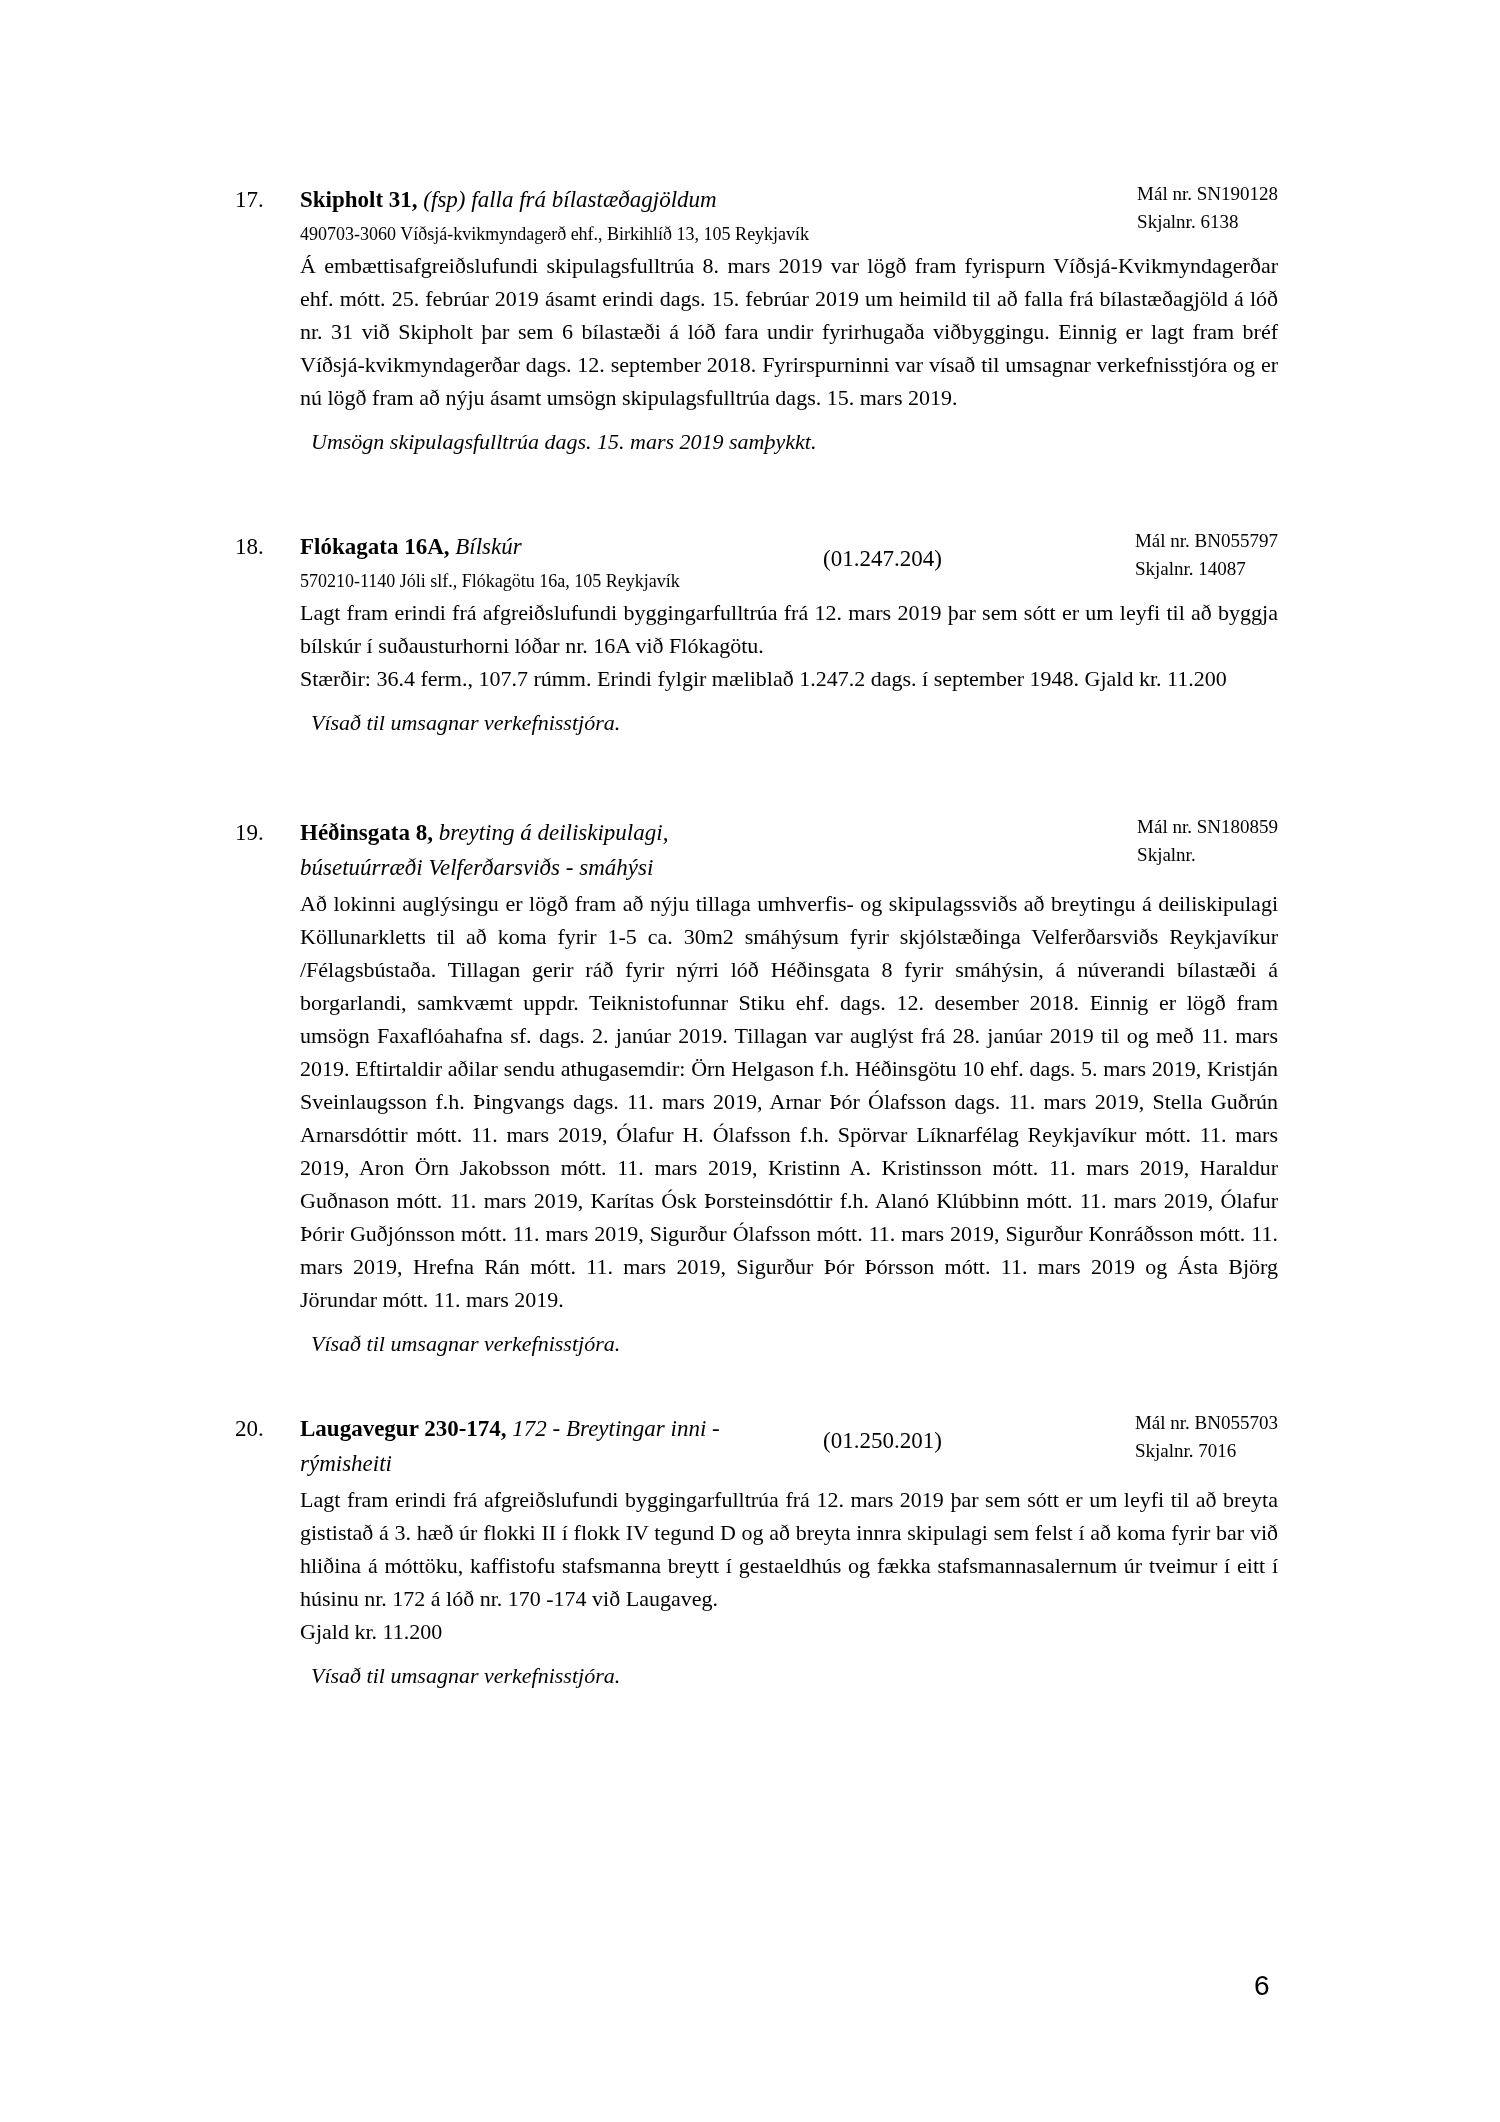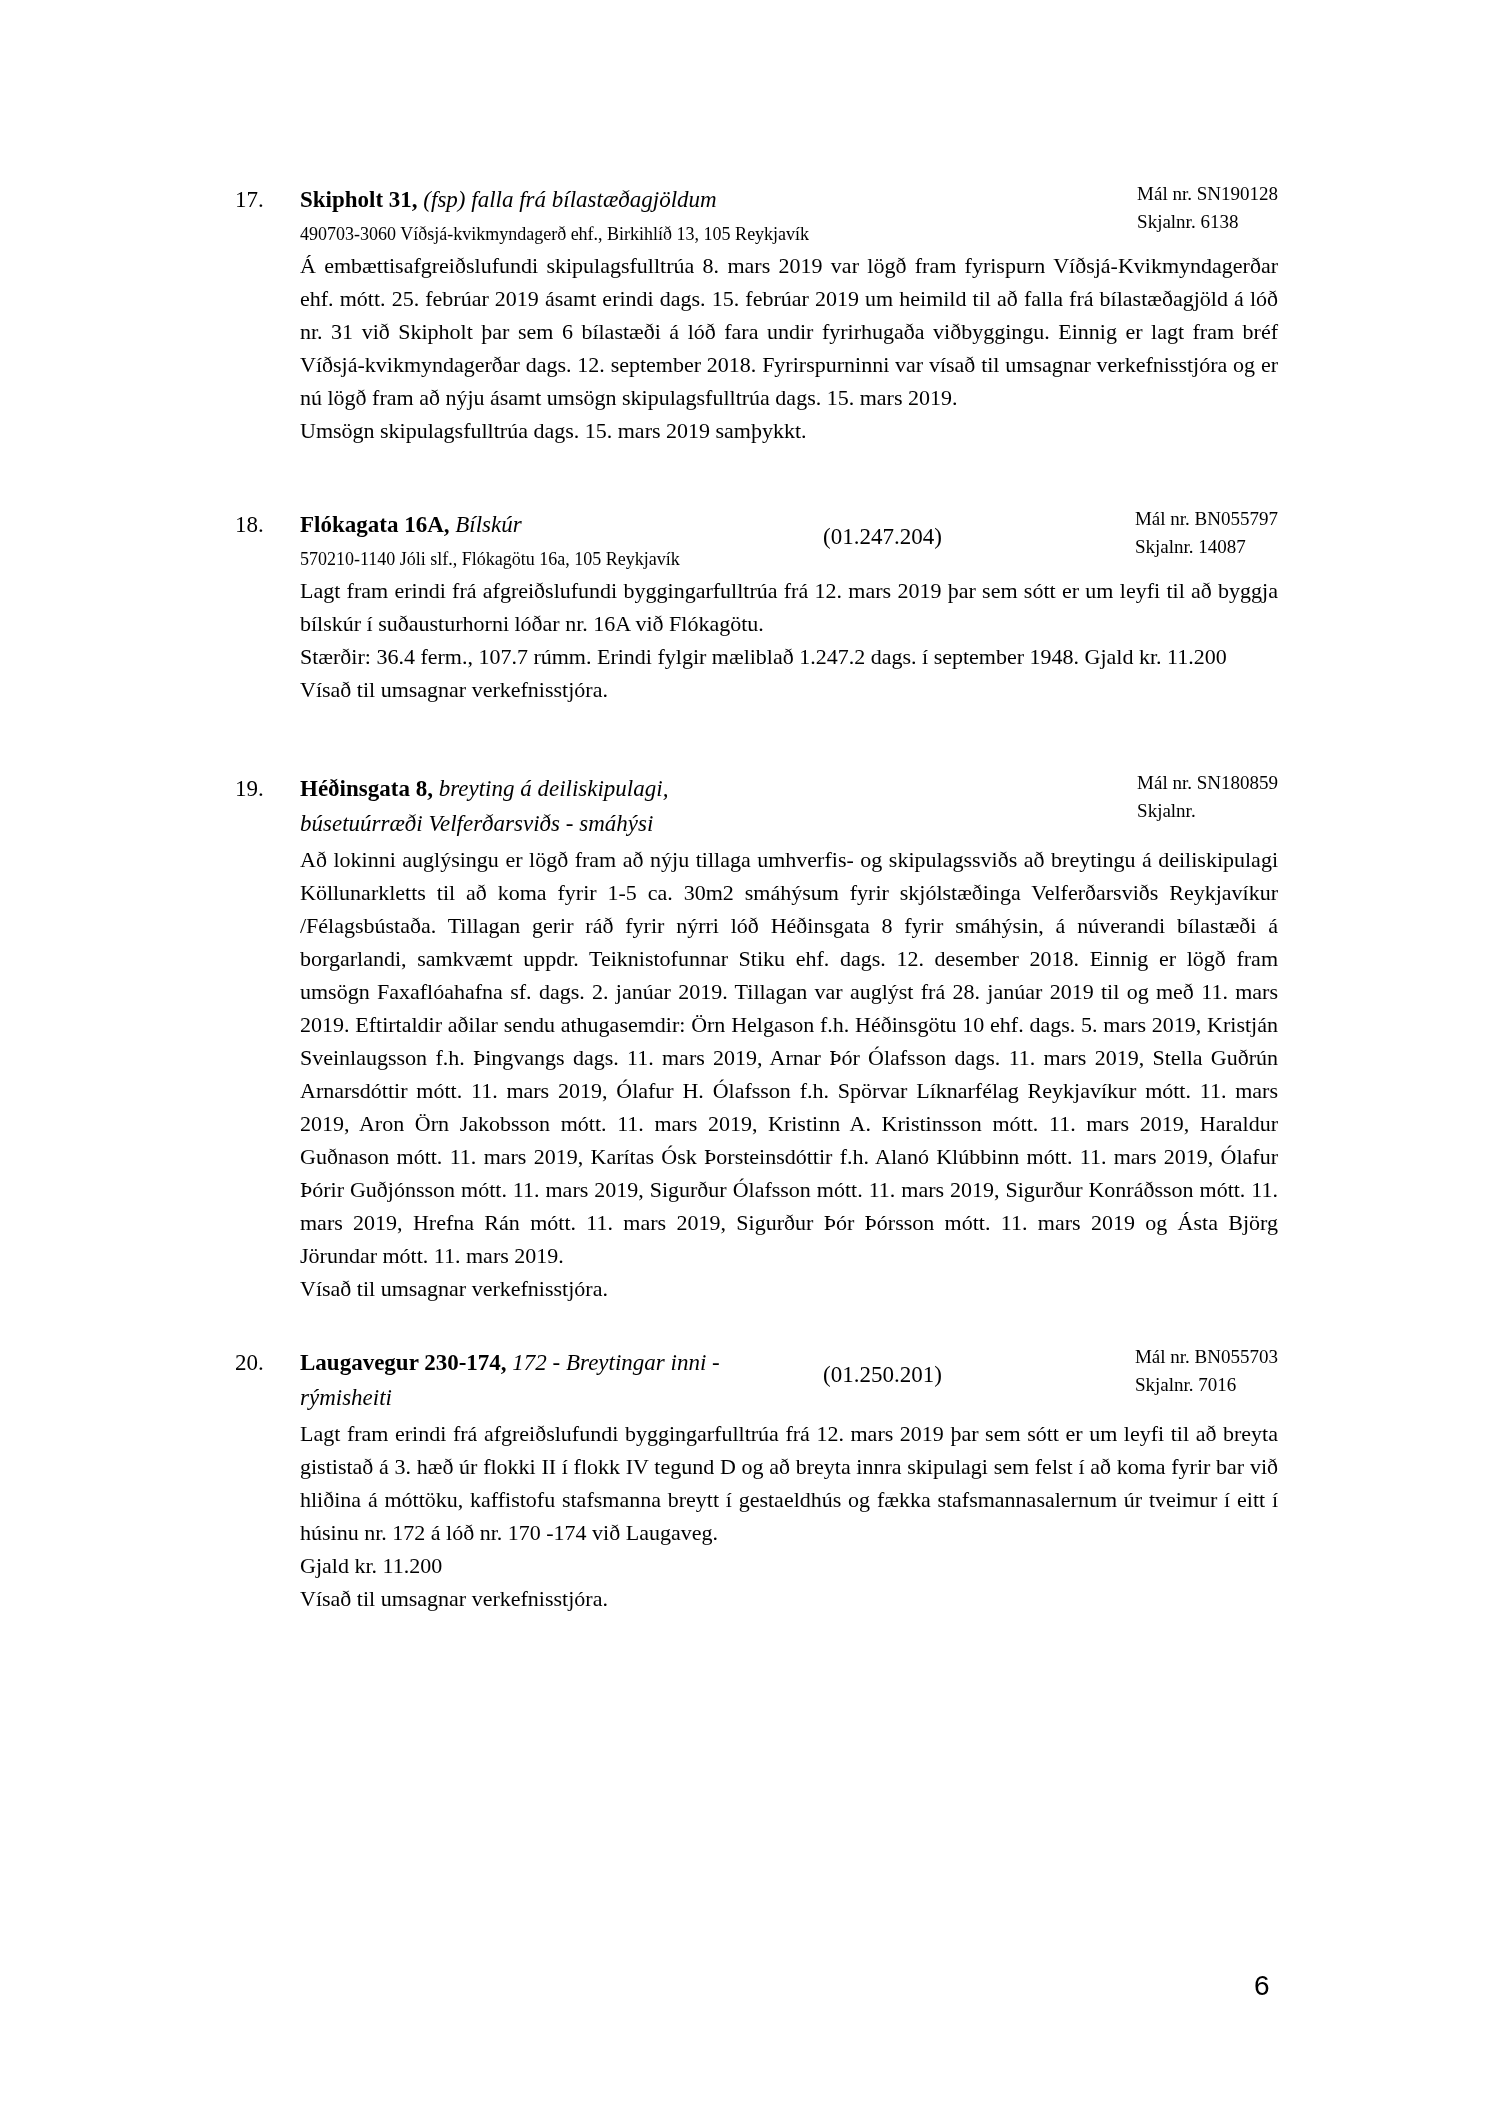--- a/index.html
+++ b/index.html
@@ -71,23 +71,24 @@
     margin: 5px 0 3px 0;
   }
   .body-block { margin-top: 2px; }
   .para {
     margin: 0;
     font-size: 22px;
     line-height: 33px;
     text-align: justify;
   }
   .resolution {
-    margin: 0;
+    margin: 11px;
     font-size: 22px;
     line-height: 33px;
+    font-style: italic;
   }
   .page-number {
     position: absolute;
     left: 1254px;
     top: 1972px;
     font-family: "Liberation Sans", sans-serif;
     font-size: 28px;
     line-height: 28px;
   }
 </style>

